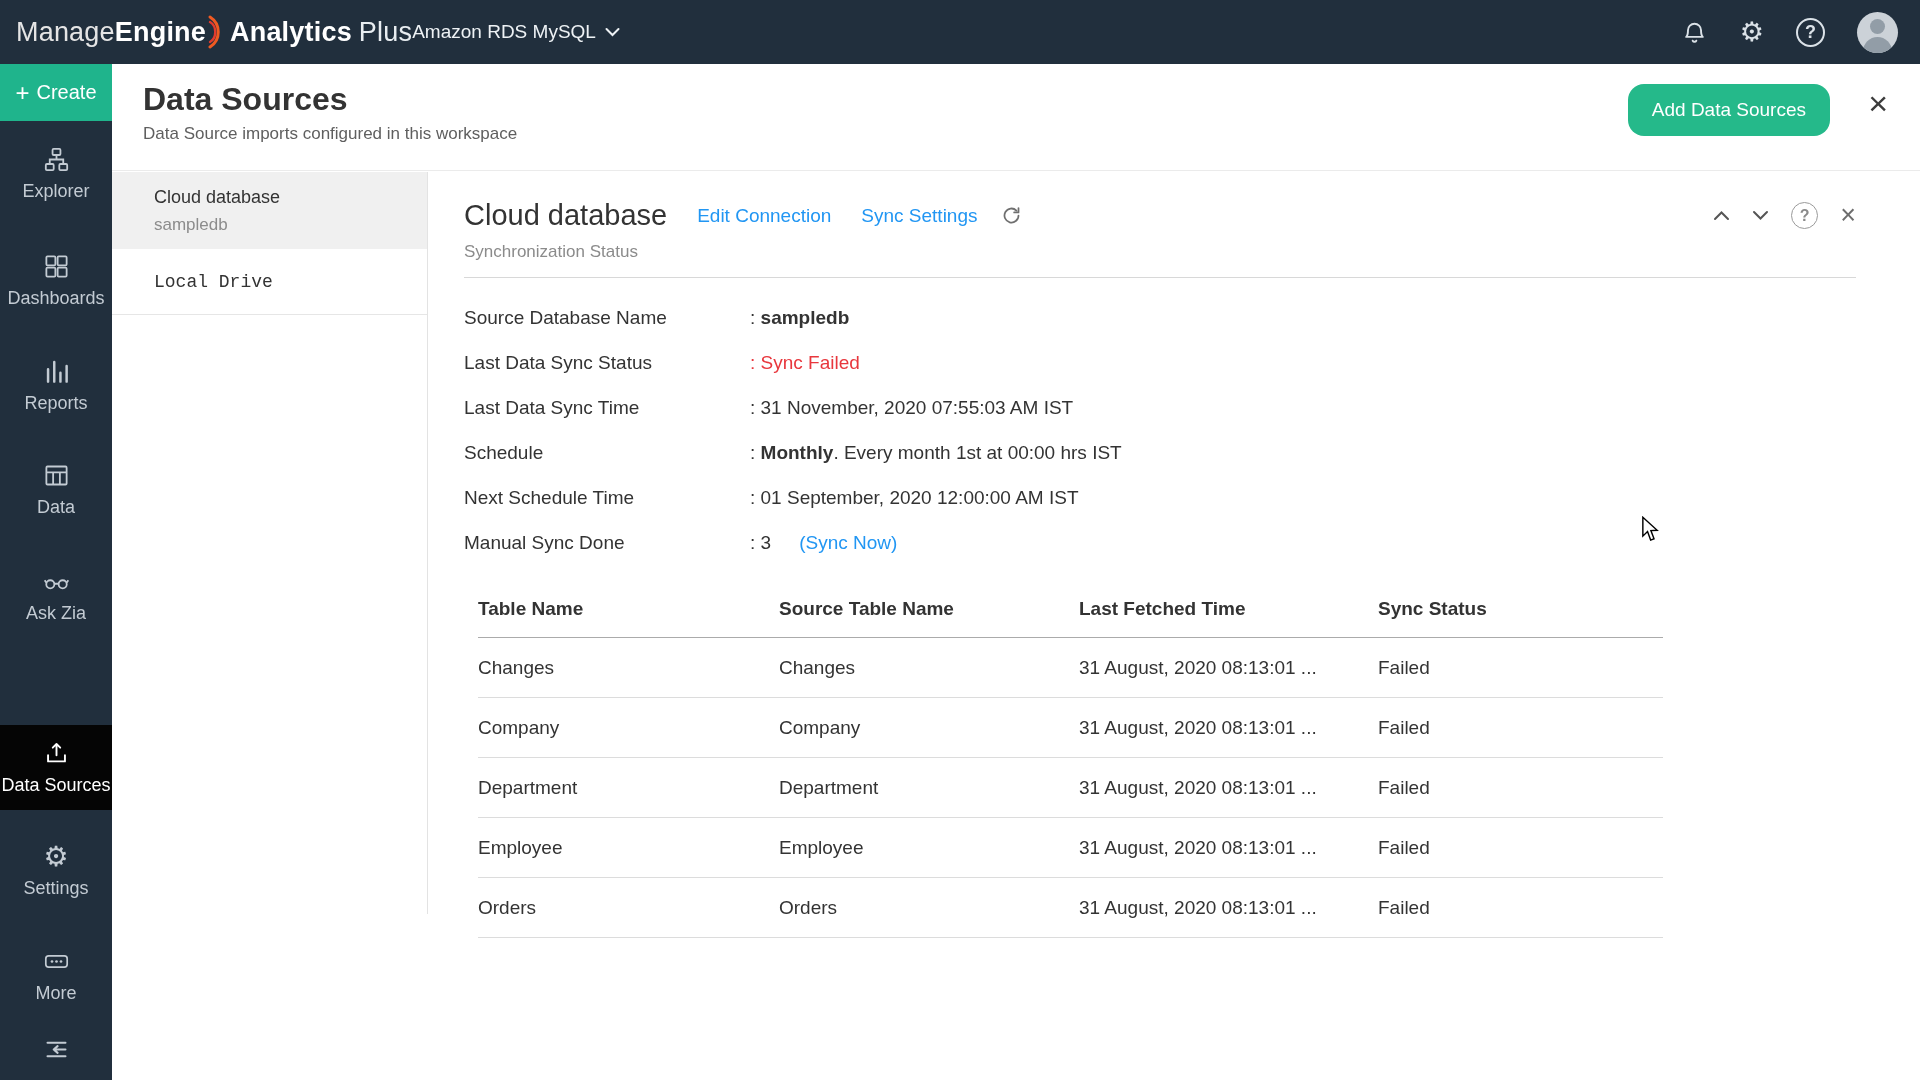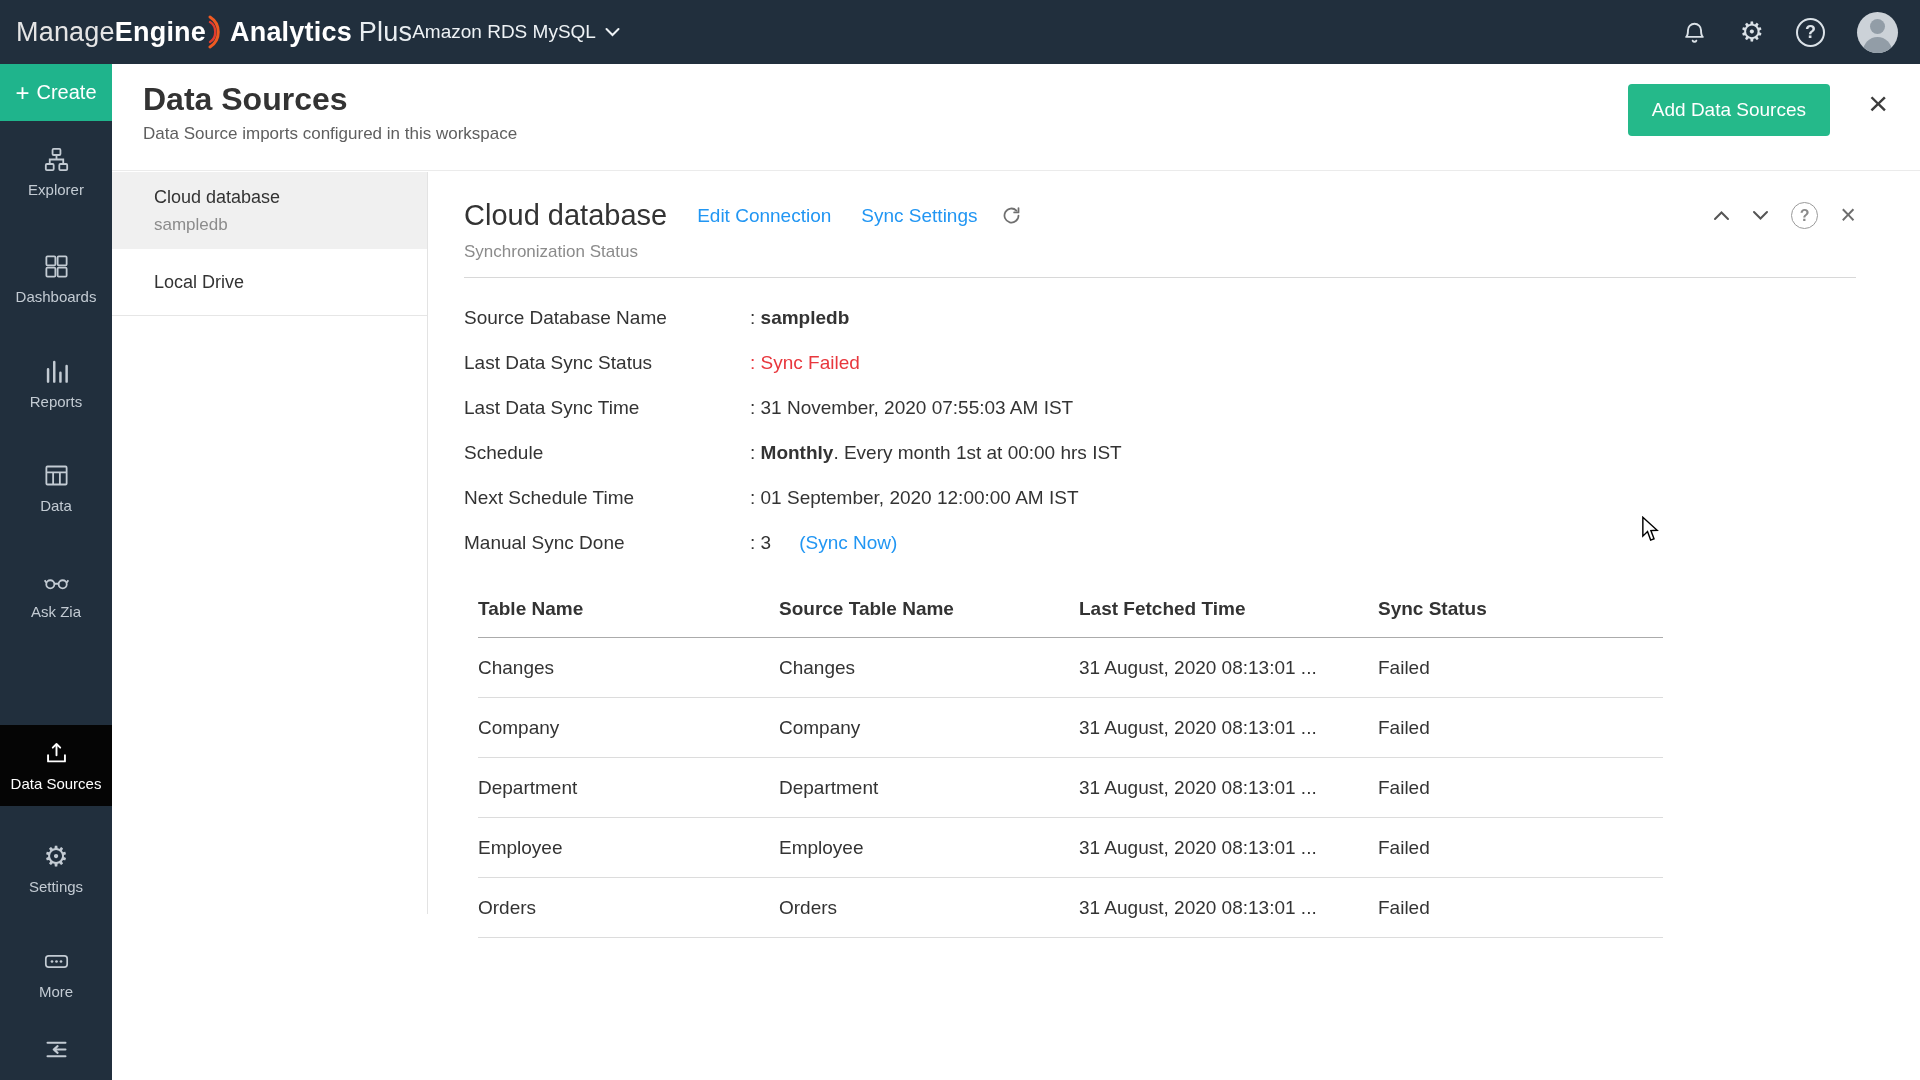--- a/index.html
+++ b/index.html
@@ -50,48 +50,48 @@
     font-size:20px; display:flex; align-items:center; justify-content:center;
     gap:7px; cursor:pointer;
   }
   .create-btn .plus { font-size:24px; font-weight:300; line-height:1; }
   .side-item {
     position:absolute; left:0; width:112px;
     display:flex; flex-direction:column; align-items:center; gap:8px;
     color:#c3cbd3; cursor:pointer; text-align:center;
   }
   .side-item svg { width:27px; height:27px; }
-  .side-item .lbl { font-size:15px; }
+  .side-item .lbl { font-size:18px; }
   .side-item.active { background:#050505; color:#fff; padding:15px 0 14px; }
   .side-gear { font-size:28px; line-height:27px; }
 
   
   .main-header {
     position:absolute; top:64px; left:112px; width:1808px; height:107px;
     background:#fff; border-bottom:1px solid #ebebeb;
   }
   .page-title { position:absolute; left:31px; top:17px; font-size:32px; font-weight:bold; color:#333; }
   .page-subtitle { position:absolute; left:31px; top:60px; font-size:17px; color:#5f5f5f; }
   .add-btn {
     position:absolute; right:90px; top:20px; height:52px;
     background:#25b98a; color:#fff; font-size:19px; border:none;
-    border-radius:4px; padding:0 24px; cursor:pointer;
+    border-radius:16px; padding:0 24px; cursor:pointer;
     font-family:"Liberation Sans", sans-serif;
   }
   .page-close { position:absolute; right:32px; top:22px; font-size:34px; color:#3c3c3c; cursor:pointer; line-height:1; }
 
   
   .content { position:absolute; top:172px; left:112px; width:1808px; height:708px; display:flex; }
 
   .source-panel { width:316px; height:742px; border-right:1px solid #e3e3e3; }
   .source-item { padding:15px 14px 14px 42px; cursor:pointer; }
   .source-item.selected { background:#f0f0f0; }
   .source-item .s-name { font-size:18px; color:#333; }
   .source-item .s-sub { font-size:17px; color:#8c8c8c; margin-top:7px; }
-  .source-item.simple { padding:23px 14px 22px 42px; border-bottom:1px solid #e6e6e6; }
+  .source-item.simple { padding:23px 14px 22px 42px; border-bottom:1px solid #e6e6e6;font-family:Liberation Mono, monospace; }
 
   .detail-panel { flex:1; padding:27px 64px 0 36px; }
   .detail-header { display:flex; align-items:center; }
   .detail-title { font-size:29px; font-weight:500; color:#333; }
   .detail-link { font-size:19px; color:#2196f3; margin-left:30px; cursor:pointer; }
   .refresh { margin-left:24px; color:#6f6f6f; cursor:pointer; display:flex; }
   .detail-controls { margin-left:auto; display:flex; align-items:center; gap:22px; }
   .ctl { color:#5d5d5d; cursor:pointer; display:flex; align-items:center; }
   .help-sm {
     width:27px; height:27px; border:1.5px solid #9a9a9a; border-radius:50%;

